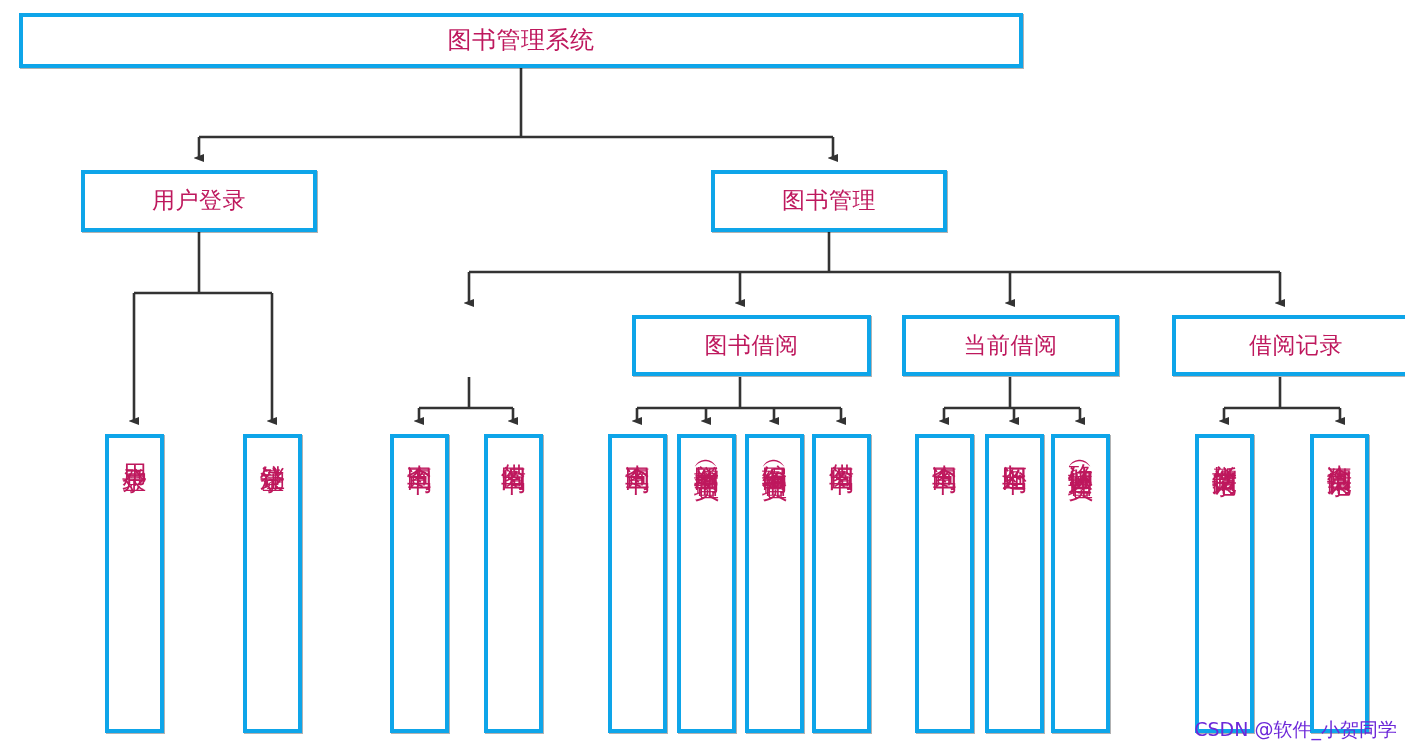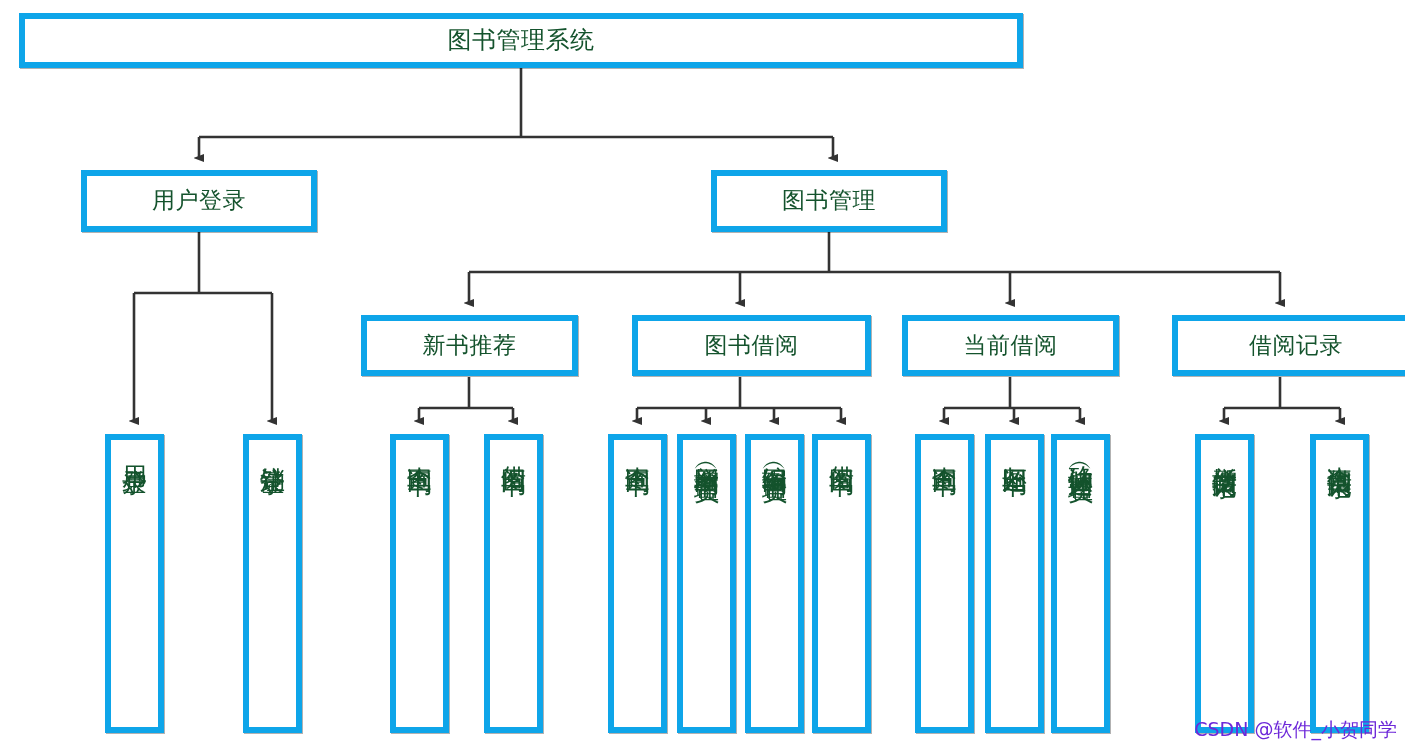--- a/index.html
+++ b/index.html
@@ -23,26 +23,26 @@
     left: 0;
     top: 0;
     width: 1405px;
     height: 747px;
     pointer-events: none;
   }
   .node {
     position: absolute;
     box-sizing: border-box;
     background: #ffffff;
-    border: 6px solid #0ea5e9;
+    border: 4px solid #0ea5e9;
     box-shadow: 1px 1px 0 rgba(0,0,0,0.30);
     display: flex;
     align-items: center;
     justify-content: center;
-    color: #14532d;
+    color: #be185d;
     z-index: 2;
   }
   .node .label {
     display: block;
     text-align: center;
     line-height: 1.12;
     letter-spacing: 0.5px;
   }
   
   .node.horiz .label {
@@ -137,23 +137,20 @@
   </div>
 
   <div class="node horiz" style="left:81px; top:170px; width:236px; height:62px;">
     <span class="label">用户登录</span>
   </div>
 
   <div class="node horiz" style="left:711px; top:170px; width:236px; height:62px;">
     <span class="label">图书管理</span>
   </div>
 
-  <div class="node horiz" style="left:361px; top:315px; width:217px; height:61px;">
-    <span class="label">新书推荐</span>
-  </div>
 
   <div class="node horiz" style="left:632px; top:315px; width:239px; height:61px;">
     <span class="label">图书借阅</span>
   </div>
 
   <div class="node horiz" style="left:902px; top:315px; width:217px; height:61px;">
     <span class="label">当前借阅</span>
   </div>
 
   <div class="node horiz" style="left:1172px; top:315px; width:248px; height:61px;">

